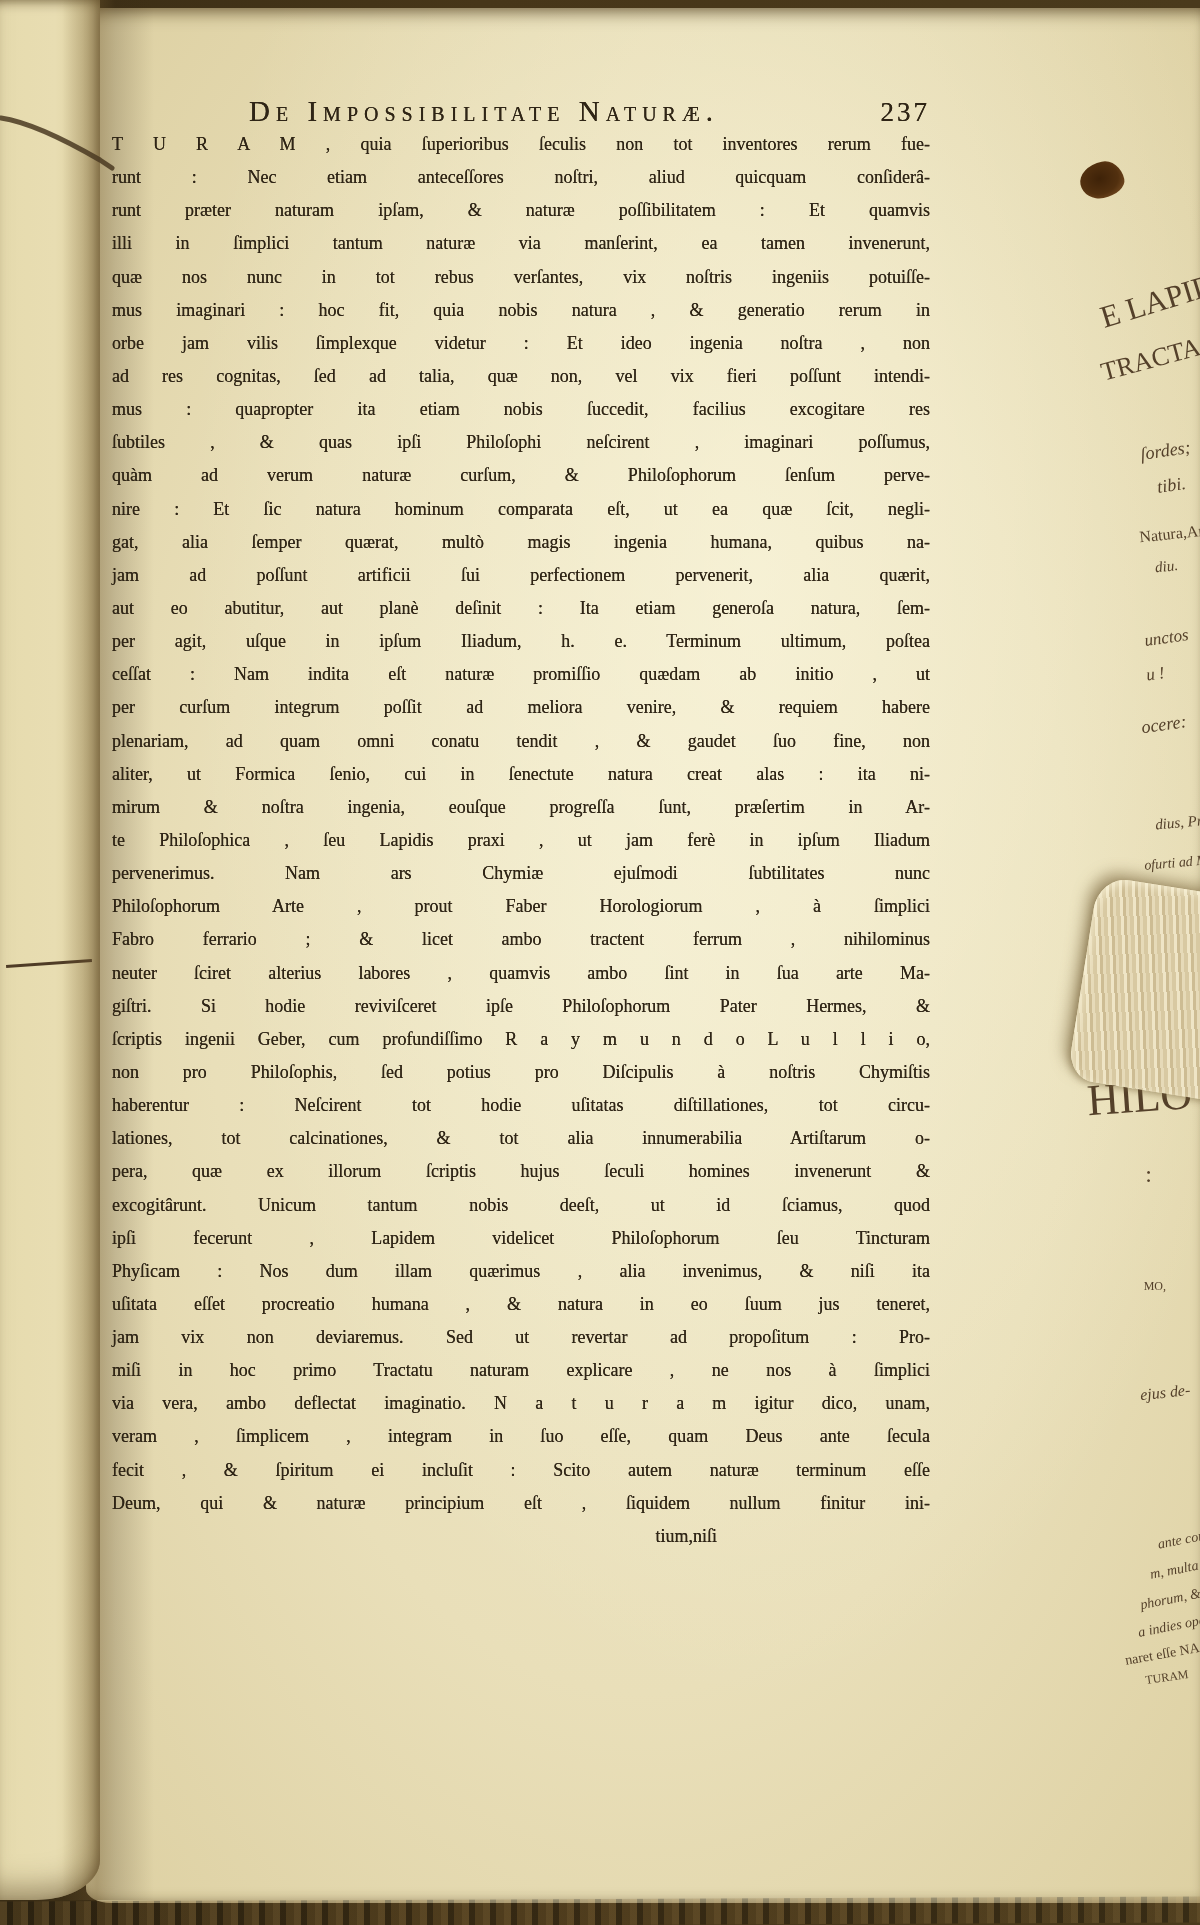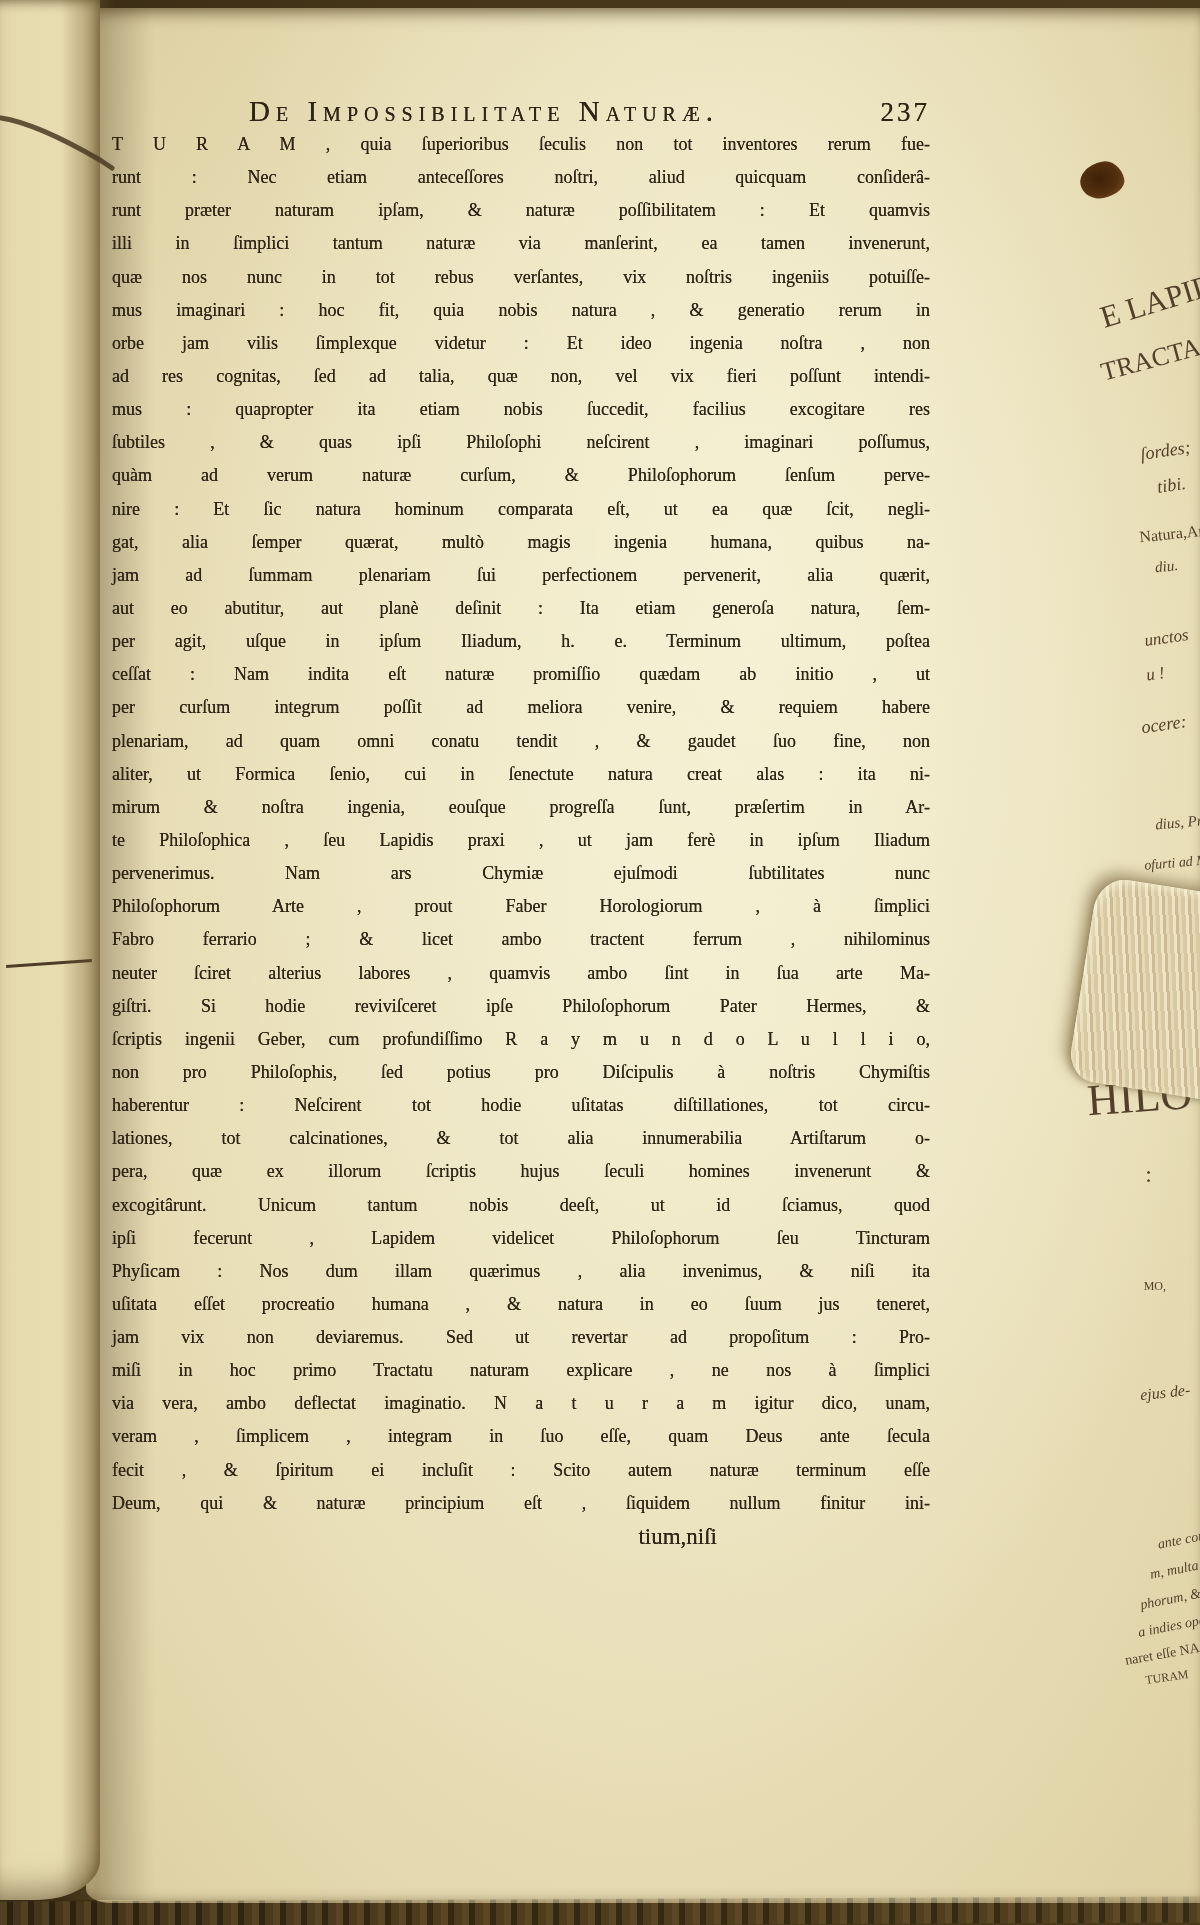--- a/index.html
+++ b/index.html
@@ -42,21 +42,21 @@
   .pagehead{display:flex; align-items:flex-end; height:48px;}
   .head-title{
     flex:1; text-align:center; font-variant:small-caps; letter-spacing:6px;
     font-size:29px; padding-left:30px; text-shadow:0 0 .5px #2f2516;
   }
   .head-page{width:104px; text-align:right; font-size:27px; letter-spacing:3px; text-shadow:0 0 .5px #2f2516;}
   .line{
     height:33.15px; line-height:33.15px; font-size:18px;
     text-align:justify; text-align-last:justify; text-shadow:0 0 .55px rgba(47,37,22,.9);
   }
-  .catchword{height:33px; line-height:33px; font-size:23px; text-align:right; padding-right:213px; text-shadow:0 0 .5px #2f2516;}
+  .catchword{height:33px; line-height:33px; font-size:18px; text-align:right; padding-right:213px; text-shadow:0 0 .5px #2f2516;}
   
   .inkspot{
     position:absolute; left:1080px; top:162px; width:44px; height:36px; z-index:8;
     background:radial-gradient(ellipse at 45% 45%, #3e2208 0%, #52300f 55%, #6b431c 75%, rgba(160,110,55,.45) 88%, rgba(160,110,55,0) 100%);
     border-radius:58% 42% 55% 45% / 50% 60% 40% 50%;
     transform:rotate(-12deg);
   }
   
   .fiberpatch{
     position:absolute; left:1082px; top:886px; width:150px; height:205px; z-index:8;
@@ -126,21 +126,21 @@
         <div class="line">illi in ſimplici tantum naturæ via manſerint, ea tamen invenerunt,</div>
         <div class="line">quæ nos nunc in tot rebus verſantes, vix noſtris ingeniis potuiſſe-</div>
         <div class="line">mus imaginari : hoc fit, quia nobis natura , &amp; generatio rerum in</div>
         <div class="line">orbe jam vilis ſimplexque videtur :  Et ideo ingenia noſtra , non</div>
         <div class="line">ad res cognitas, ſed ad talia, quæ non, vel vix fieri poſſunt intendi-</div>
         <div class="line">mus :  quapropter ita etiam nobis ſuccedit, facilius excogitare res</div>
         <div class="line">ſubtiles , &amp; quas ipſi Philoſophi neſcirent , imaginari poſſumus,</div>
         <div class="line">quàm ad verum naturæ curſum, &amp; Philoſophorum ſenſum perve-</div>
         <div class="line">nire :  Et ſic natura hominum comparata eſt, ut ea quæ ſcit, negli-</div>
         <div class="line">gat, alia ſemper quærat, multò magis ingenia humana, quibus na-</div>
-        <div class="line">jam ad ſummam plenariam ſui perfectionem pervenerit, alia quærit,</div>
+        <div class="line">jam ad poſſunt artificii ſui perfectionem pervenerit, alia quærit,</div>
         <div class="line">aut eo abutitur, aut planè deſinit : Ita etiam generoſa natura, ſem-</div>
         <div class="line">per agit, uſque in ipſum Iliadum, h. e. Terminum ultimum, poſtea</div>
         <div class="line">ceſſat :  Nam indita eſt naturæ promiſſio quædam ab initio , ut</div>
         <div class="line">per curſum integrum poſſit ad meliora venire, &amp; requiem habere</div>
         <div class="line">plenariam, ad quam omni conatu tendit , &amp; gaudet ſuo fine, non</div>
         <div class="line">aliter, ut Formica ſenio, cui in ſenectute natura creat alas : ita ni-</div>
         <div class="line">mirum &amp; noſtra ingenia, eouſque progreſſa ſunt, præſertim in Ar-</div>
         <div class="line">te Philoſophica , ſeu Lapidis praxi , ut jam ferè in ipſum Iliadum</div>
         <div class="line">pervenerimus.   Nam ars Chymiæ ejuſmodi ſubtilitates nunc</div>
         <div class="line">Philoſophorum Arte , prout Faber Horologiorum , à ſimplici</div>

